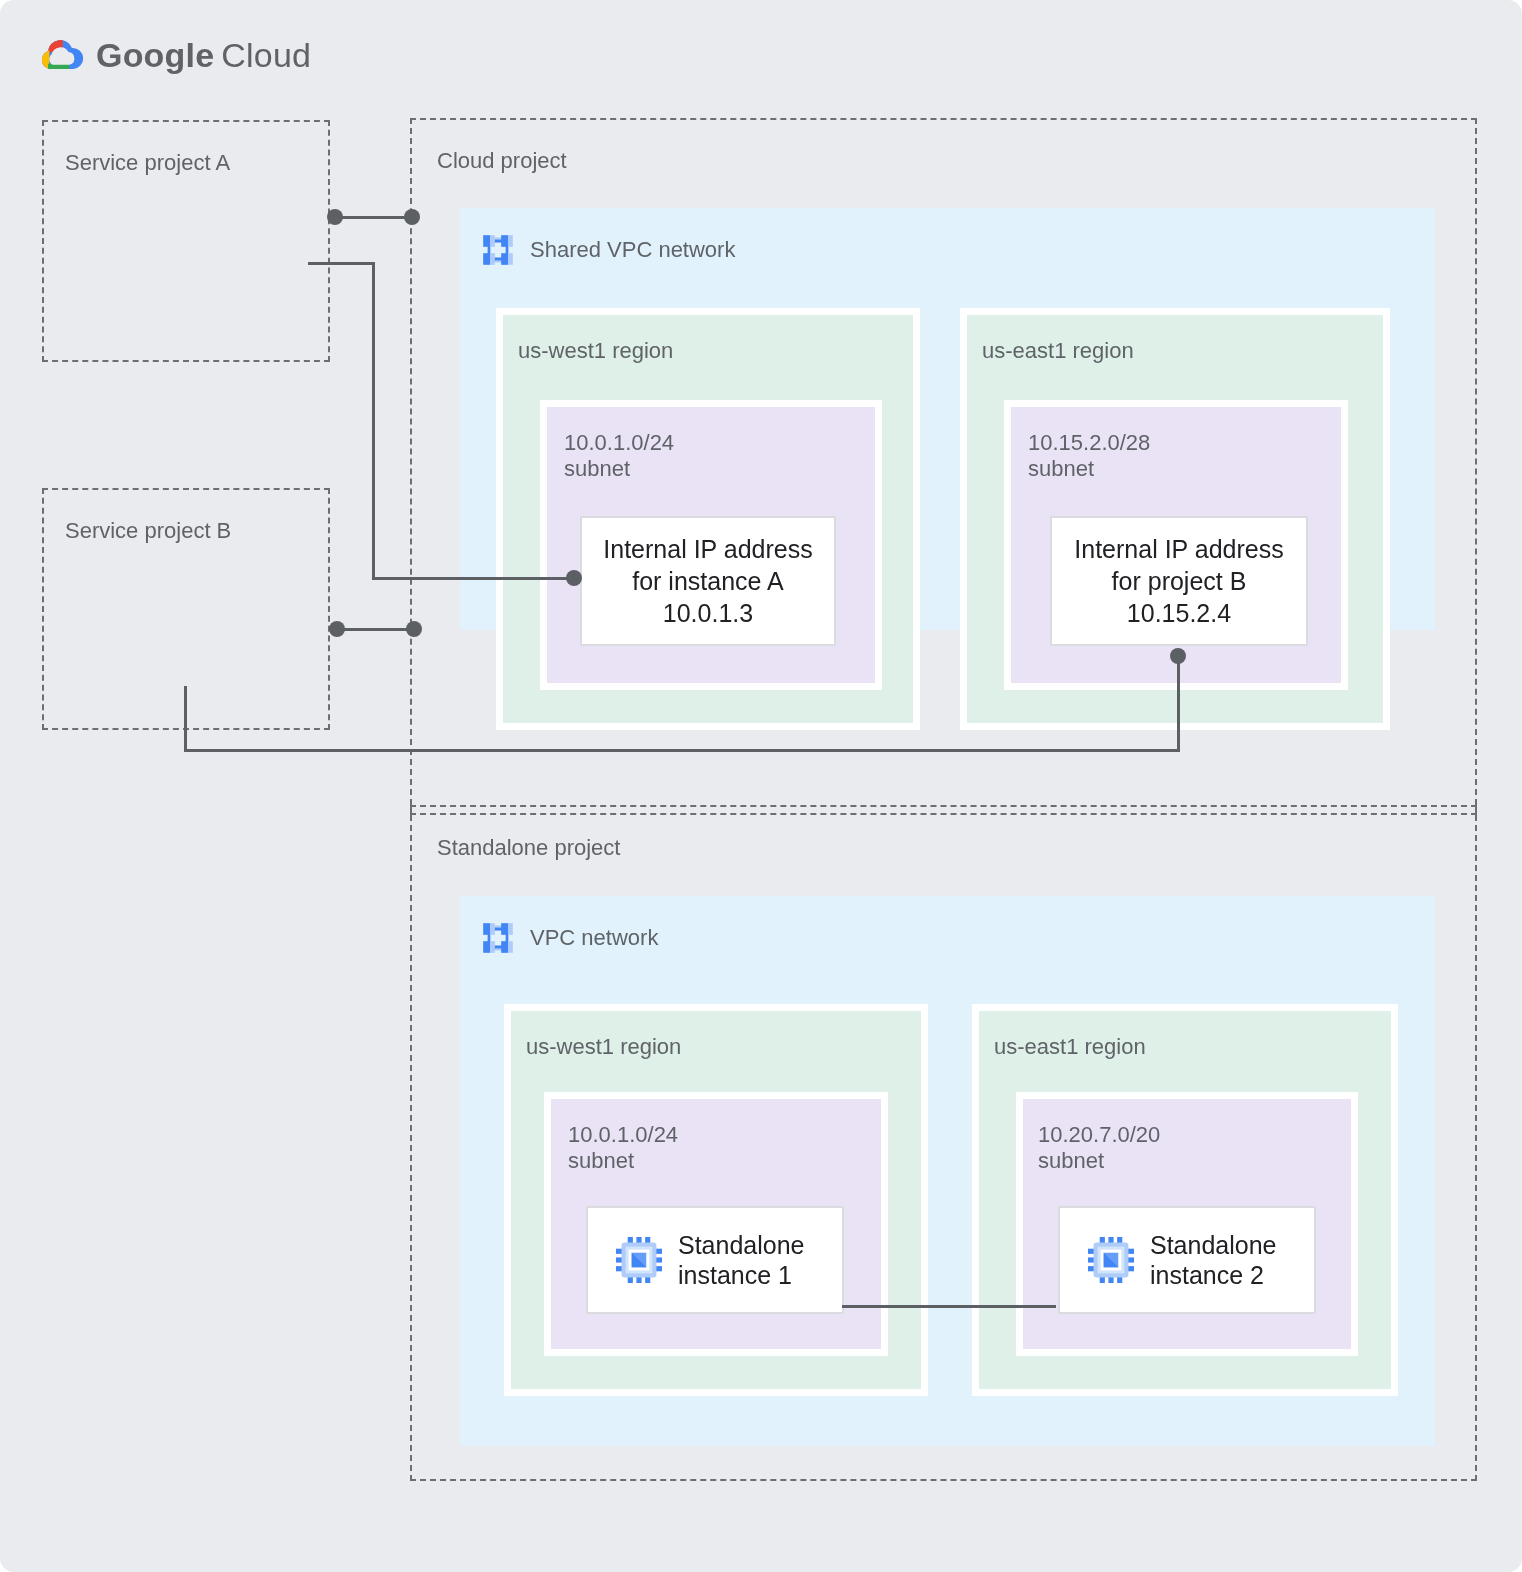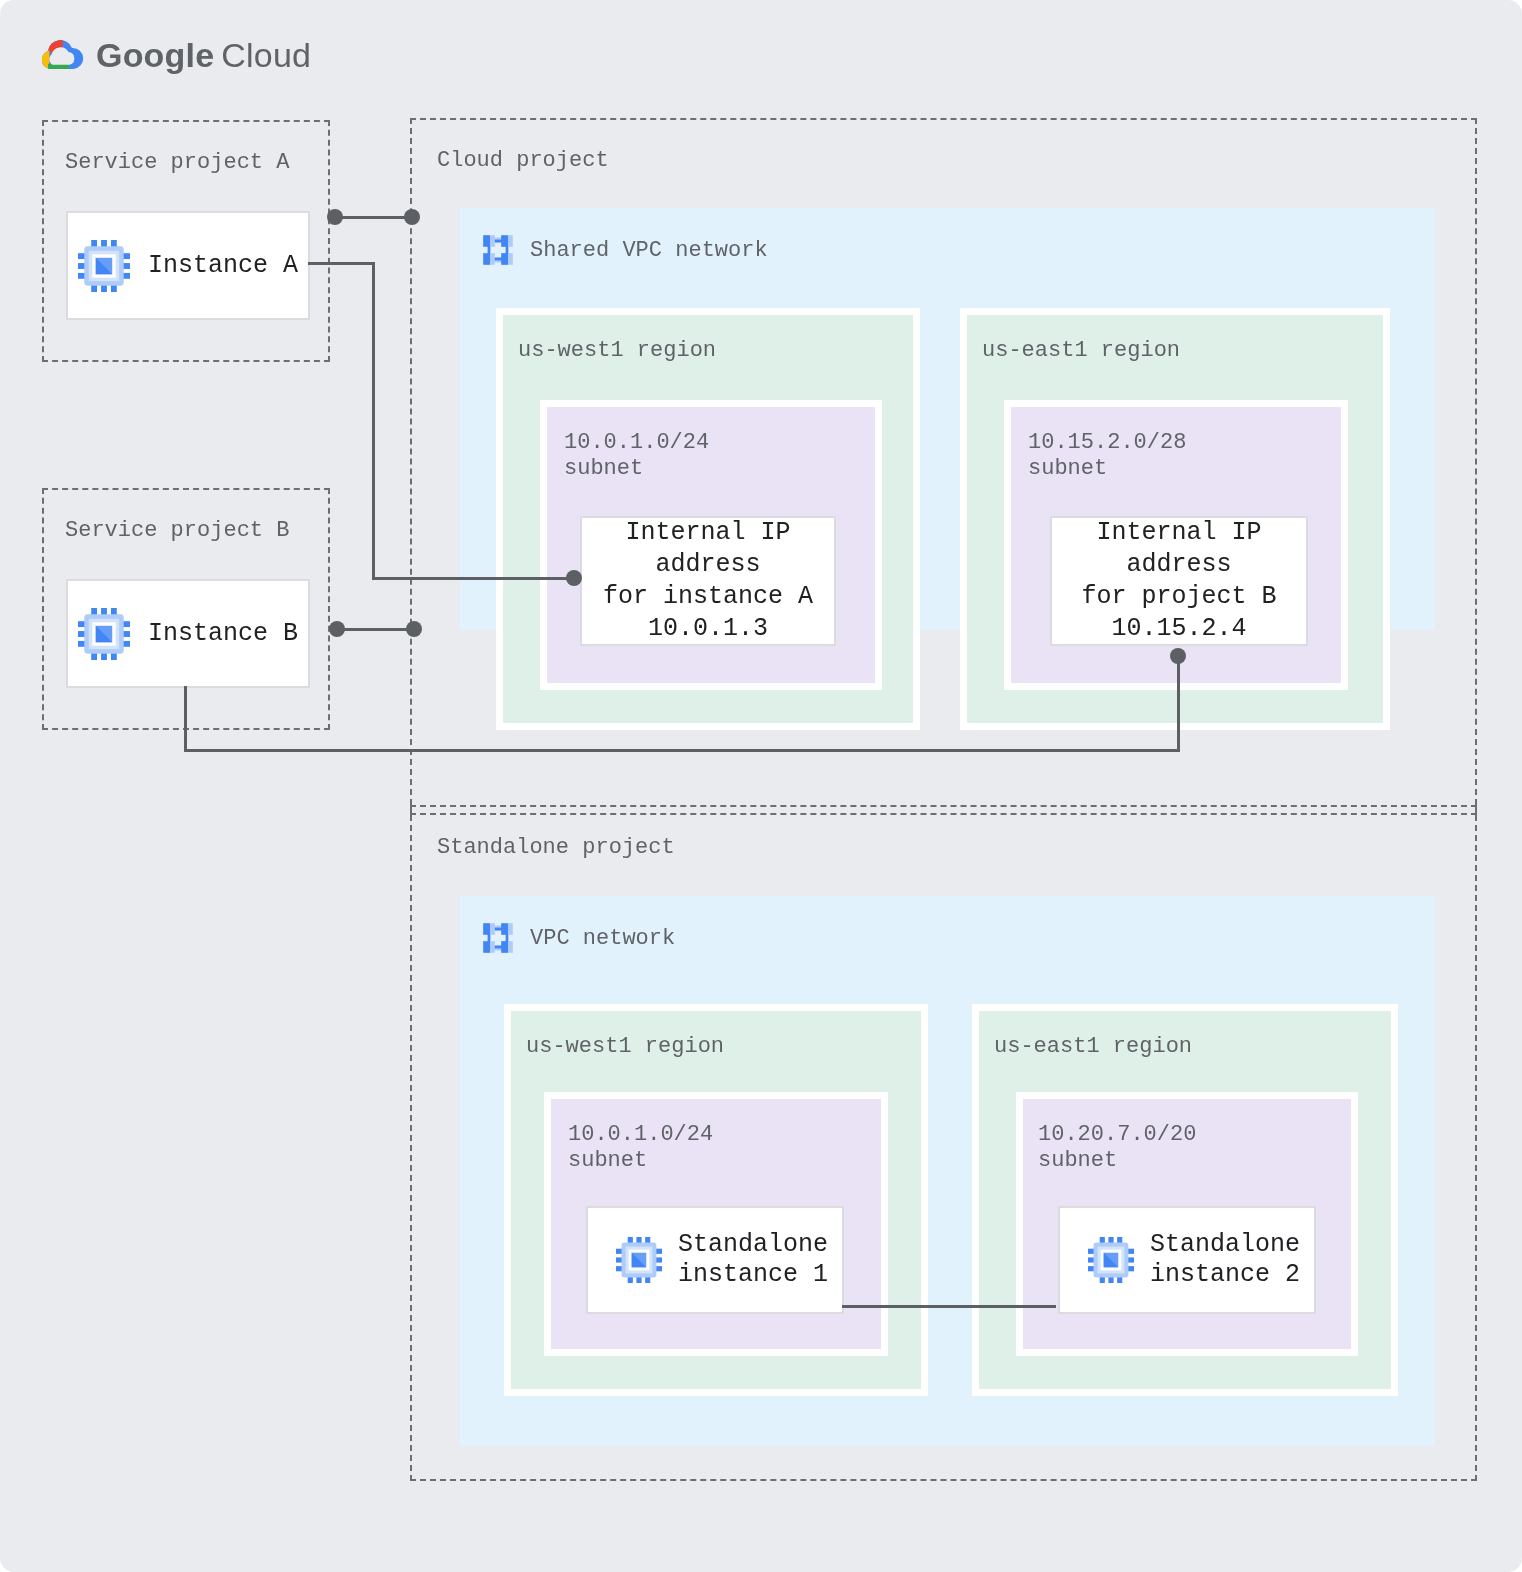--- a/index.html
+++ b/index.html
@@ -2,21 +2,21 @@
 <html><head>
 <meta charset="utf-8">
 <style>
   html,body { margin:0; padding:0; background:#fff; }
   .canvas {
     position:relative; width:1522px; height:1572px;
     background:#e9ebee; overflow:hidden; border-radius:14px;
     font-family:"Liberation Sans", sans-serif;
     -webkit-font-smoothing:antialiased;
   }
-  .dashed-box { position:absolute; border:2px dashed #6b6f73; box-sizing:border-box;font-family:Liberation Mono, monospace; }
+  .dashed-box { position:absolute; border:2px dashed #6b6f73; box-sizing:border-box; }
   .proj-label { position:absolute; font-size:22px; color:#5f6368; white-space:nowrap; }
   .net-box { position:absolute; background:#e2f2fc; }
   .region { position:absolute; background:#dff0e8; border:7px solid #ffffff; box-sizing:border-box; }
   .subnet { position:absolute; background:#eae3f6; border:7px solid #ffffff; box-sizing:border-box; }
   .subnet-label { position:absolute; font-size:22px; color:#5f6368; line-height:26px; white-space:nowrap; }
   .card {
     position:absolute; background:#fff; border:2px solid #dadce0; box-sizing:border-box;
     display:flex; align-items:center; justify-content:center;
     color:#202124; font-size:25px;
   }
@@ -101,36 +101,24 @@
         <path d="M18 30.5 A6.8 6.8 0 0 1 17 19.2 A9.8 9.8 0 0 1 35.2 16.8 A7 7 0 0 1 36.5 30.5 Z" fill="#e9ebee"></path>
       </svg>
     </span>
     <span class="logo-text">
       <span class="b">Google</span><span>Cloud</span>
     </span>
   </div>
 
   <div class="dashed-box" style="left:42px; top:120px; width:288px; height:242px;">
     <div class="proj-label" style="left:21px; top:28px;">Service project A</div>
-    <div class="card" style="left:22px; top:89px; width:244px; height:109px; gap:18px;">
-      <svg width="52" height="52">
-          <use href="#chip"></use>
-        </svg>
-      <span class="lbl">Instance A</span>
-    </div>
   </div>
 
   <div class="dashed-box" style="left:42px; top:488px; width:288px; height:242px;">
     <div class="proj-label" style="left:21px; top:28px;">Service project B</div>
-    <div class="card" style="left:22px; top:89px; width:244px; height:109px; gap:18px;">
-      <svg width="52" height="52">
-          <use href="#chip"></use>
-        </svg>
-      <span class="lbl">Instance B</span>
-    </div>
   </div>
 
   <div class="dashed-box" style="left:410px; top:118px; width:1067px; height:697px;">
     <div class="proj-label" style="left:25px; top:28px;">Cloud project</div>
 
     <div class="net-box" style="left:48px; top:88px; width:975px; height:422px;">
       <div class="net-head" style="left:20px; top:24px;">
         <svg width="36" height="36">
             <use href="#vpcnet"></use>
           </svg>

